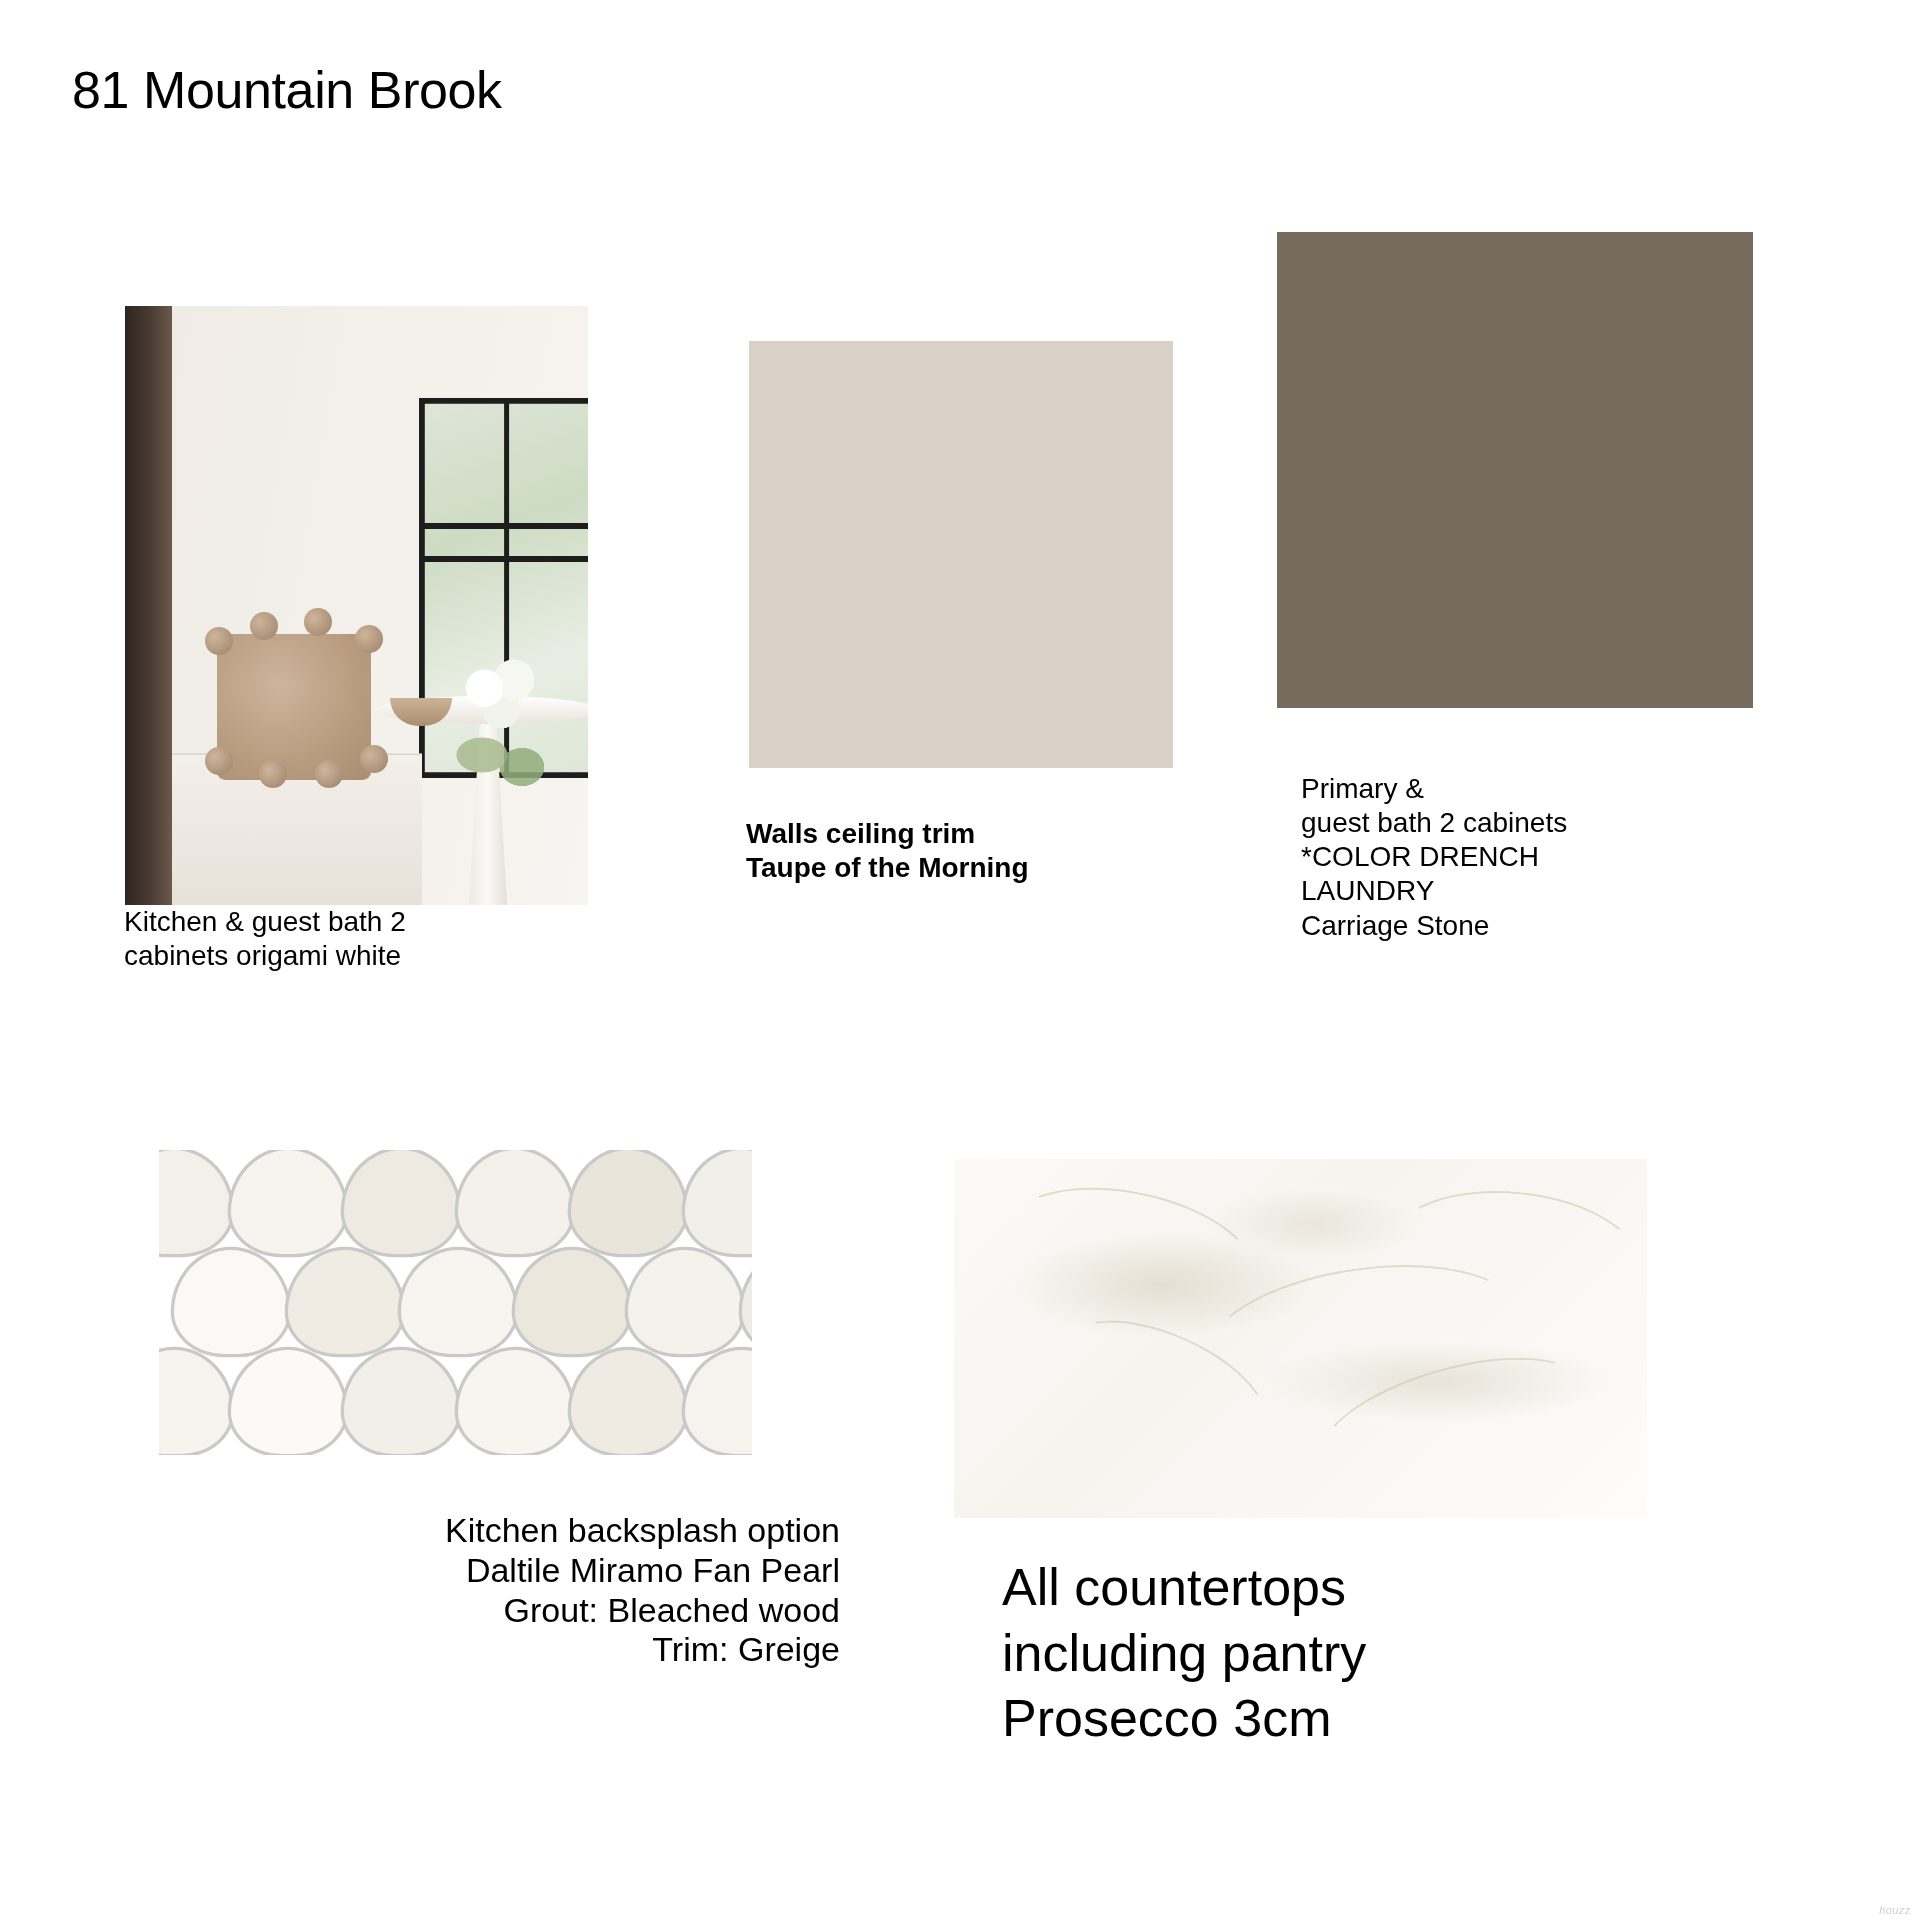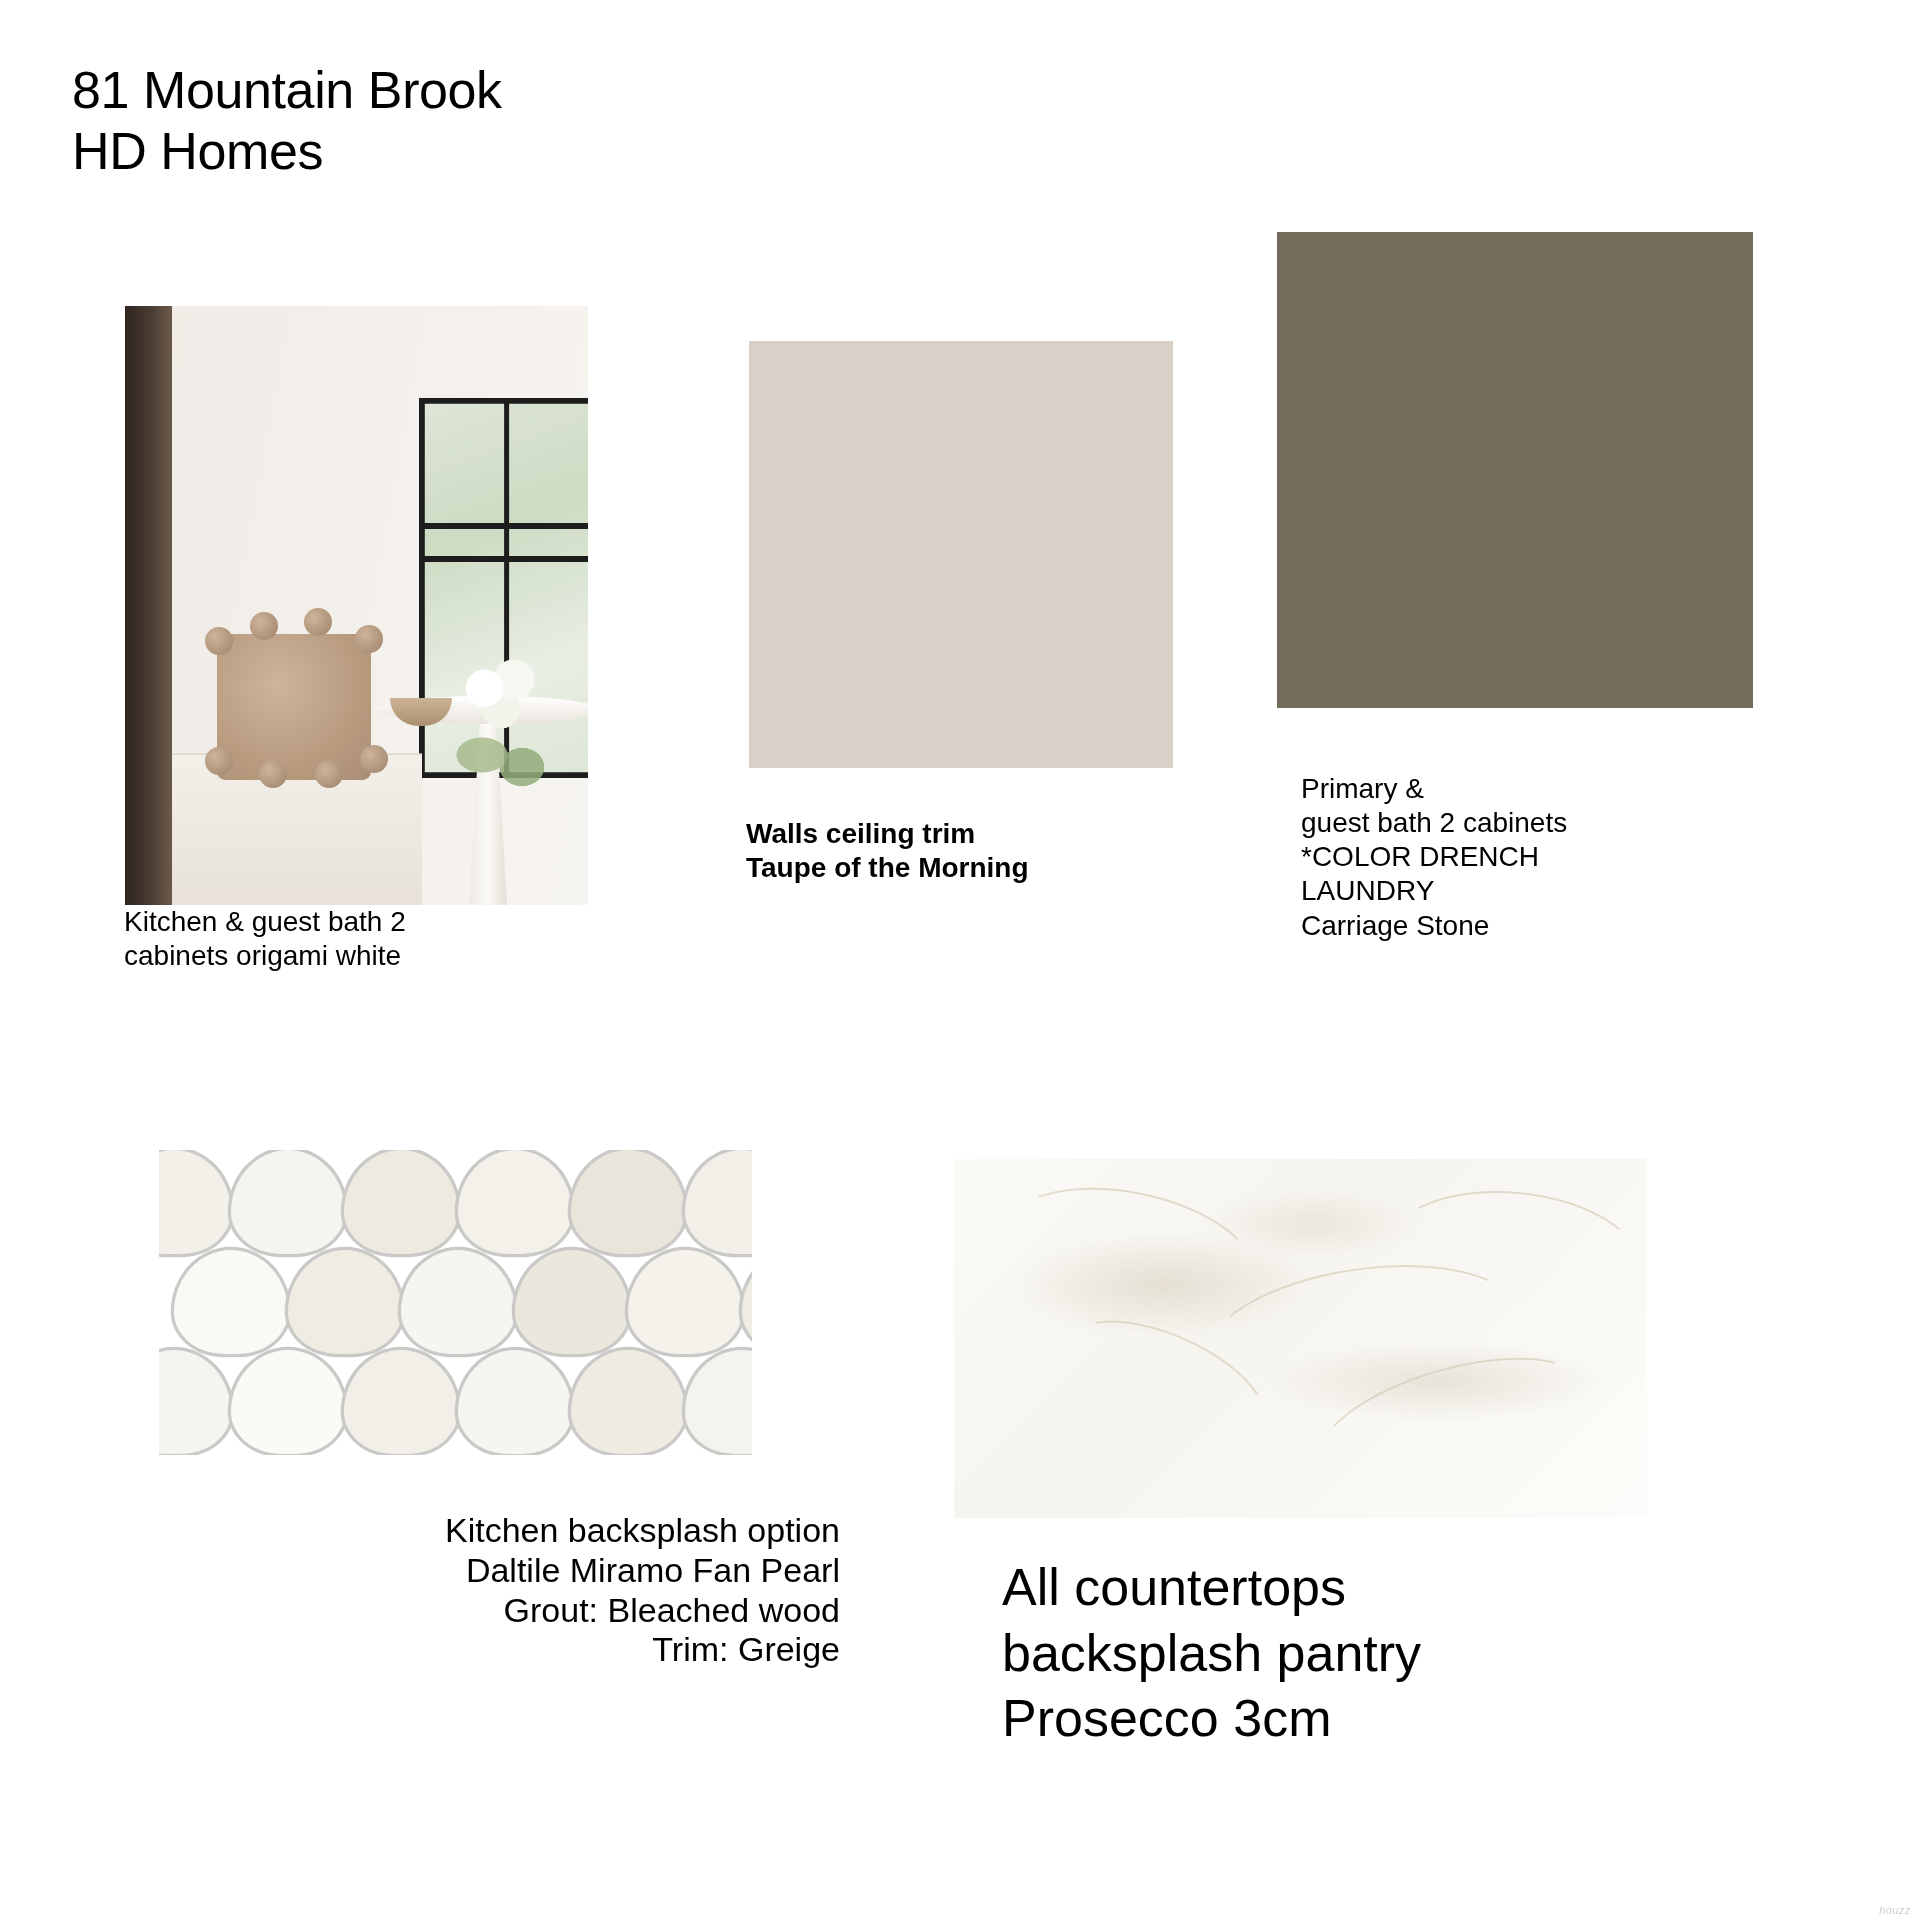--- a/index.html
+++ b/index.html
@@ -222,21 +222,20 @@
     color: #cfcfcf;
     letter-spacing: 0.4px;
     font-style: italic;
   }
 </style>
 </head>
 <body>
 
 <div id="title-block">
   <div class="title-line">81 Mountain Brook</div>
-  <div class="title-line">HD Homes</div>
 </div>
 
 <div id="photo-kitchen">
   <div class="ph-wall"></div>
   <div class="ph-dark-edge"></div>
   <div class="ph-window"></div>
   <div class="ph-window-b"></div>
   <div class="ph-counter"></div>
   <div class="ph-pillow"></div>
   <div class="ph-pompom" style="left:80px;  bottom:250px;"></div>
@@ -304,17 +303,17 @@
 Trim: Greige</div>
 
 <div id="slab-counter">
   <div class="vein" style="left:50px;  top:33px;  width:250px; height:117px; transform:rotate(12deg);"></div>
   <div class="vein" style="left:250px; top:109px; width:317px; height:134px; transform:rotate(-8deg);"></div>
   <div class="vein" style="left:100px; top:175px; width:217px; height:100px; transform:rotate(24deg);"></div>
   <div class="vein" style="left:434px; top:33px;  width:250px; height:125px; transform:rotate(6deg);"></div>
   <div class="vein" style="left:359px; top:209px; width:276px; height:109px; transform:rotate(-16deg);"></div>
 </div>
 <div id="caption-counter" class="caption-big">All countertops
-backsplash pantry
+including pantry
 Prosecco 3cm</div>
 
 <div id="watermark">houzz</div>
 
 
 </body></html>

